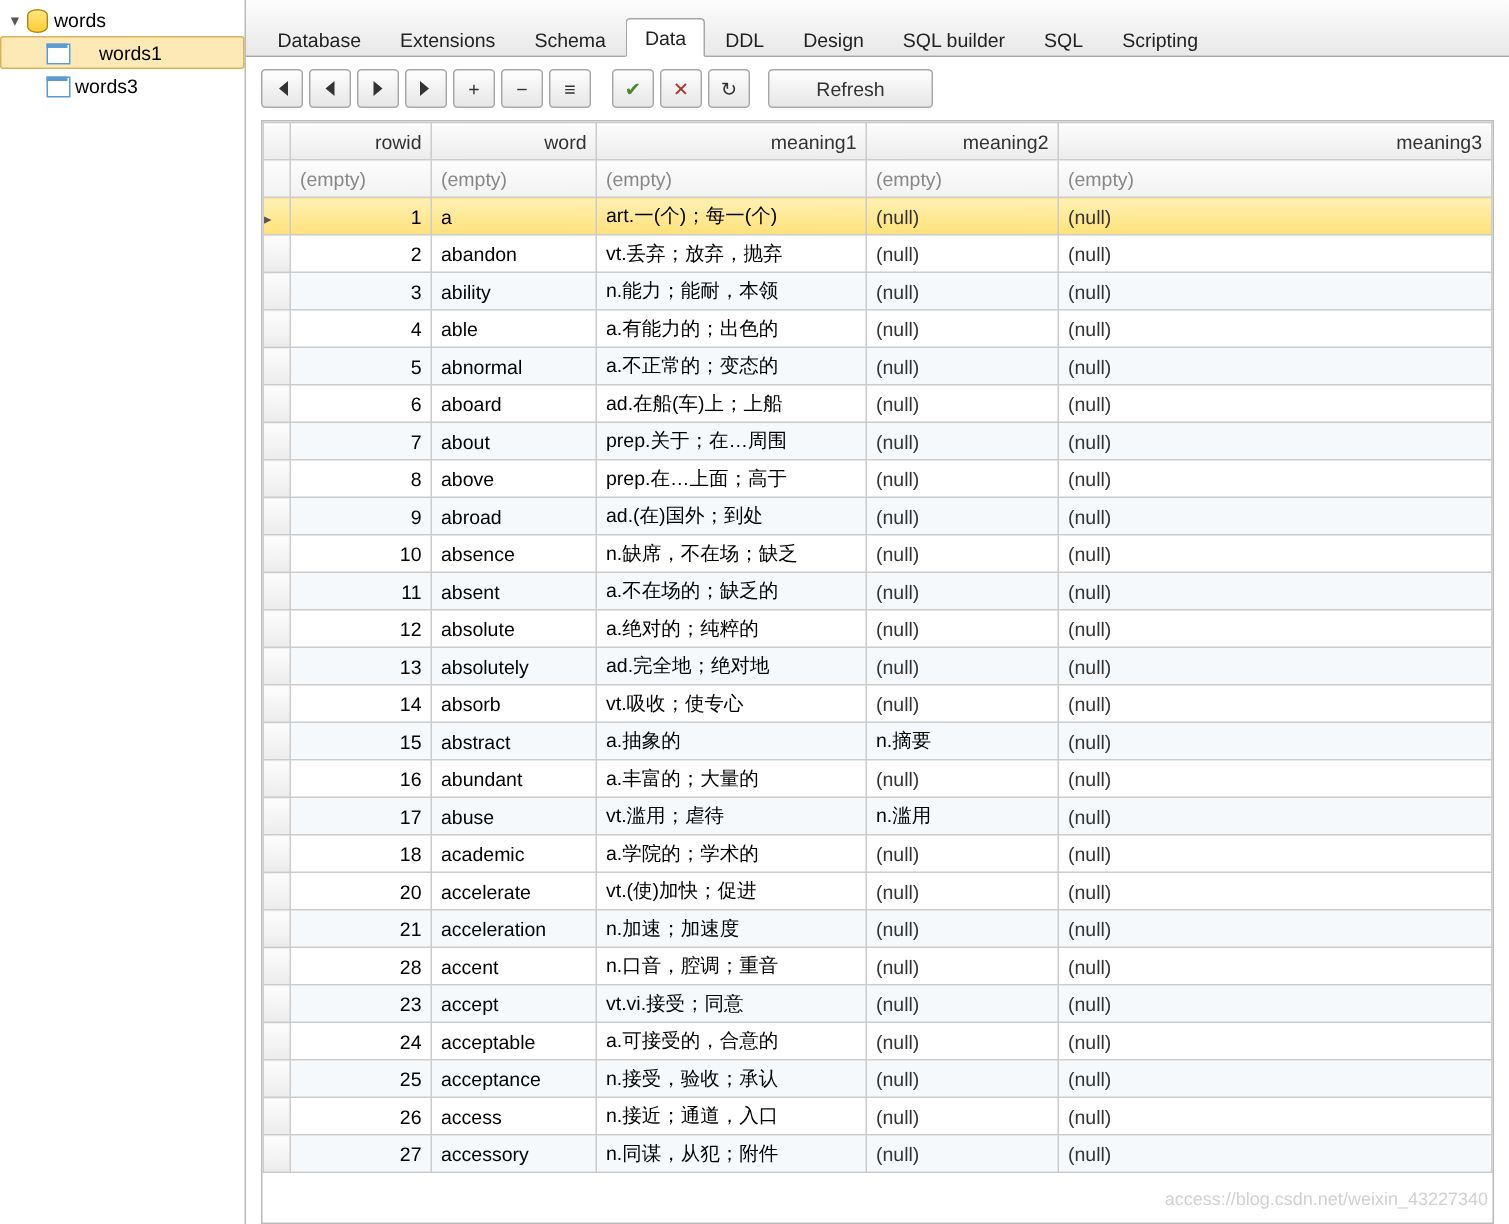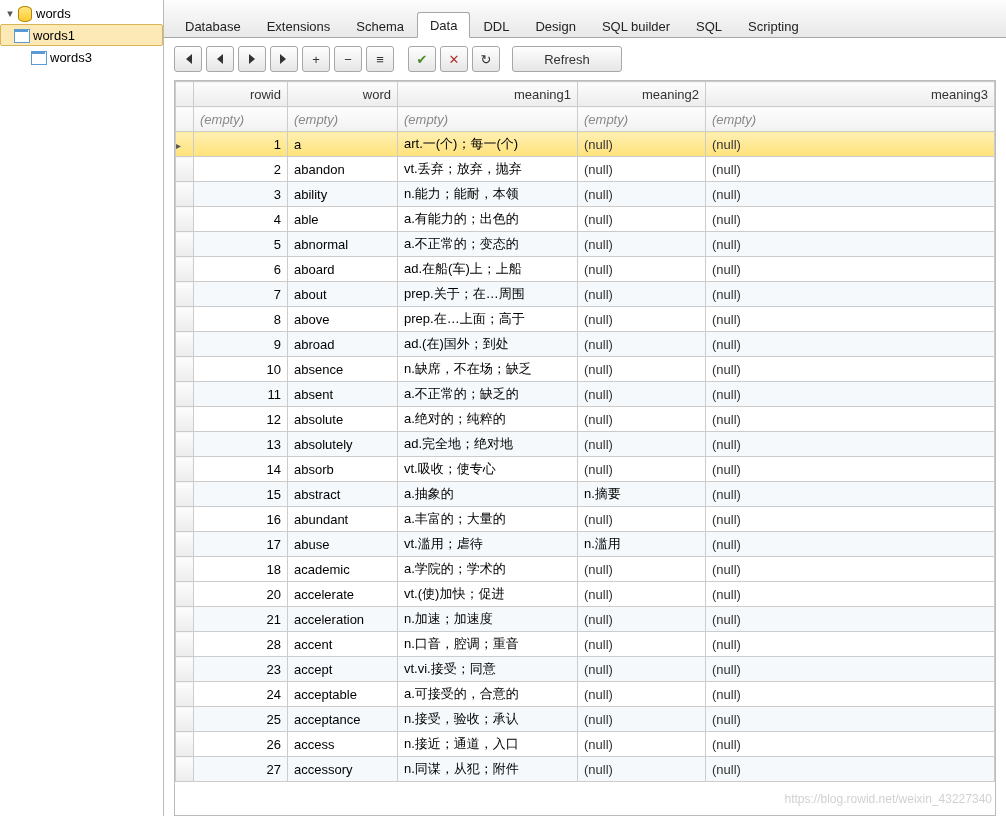--- a/index.html
+++ b/index.html
@@ -66,21 +66,22 @@
       content: "";
       position: absolute;
       left: 1px; top: 2px;
       width: 14px; height: 3px;
       background: #5a9bd4;
     }
     .tree-item.selected {
       background: #fce9b6;
       border: 1px solid #d9b55a;
       border-radius: 2px;
-      padding-left: 12px;
+      padding-left: 29px;
+      gap: 16px;
     }
     
     .main {
       flex: 1;
       display: flex;
       flex-direction: column;
       background: #fff;
     }
     
     .tabs {
@@ -165,21 +166,20 @@
     }
     .col-marker { width: 18px; padding: 0 !important; background: linear-gradient(#fdfdfd,#ececec); text-align:center;}
     .col-rowid { width: 94px; text-align: right !important; }
     .col-word  { width: 110px; }
     .col-m1    { width: 180px; }
     .col-m2    { width: 128px; }
     .col-m3    { }
     .filter-row td {
       background: linear-gradient(#fdfdfd, #f2f2f2);
       color: #888;
-      font-style: italic;
       margin-top: 28px;
     }
     tr.row-even { background: #f5f9fc; }
     tr.row-odd  { background: #fff; }
     tr.selected-row td {
       background: linear-gradient(#fff0b3, #ffe27a);
     }
     tr.selected-row .col-marker::before {
       content: "▸";
       font-size: 10px;
@@ -360,21 +360,21 @@
             <td class="col-rowid">10</td>
             <td class="col-word">absence</td>
             <td class="col-m1">n.缺席，不在场；缺乏</td>
             <td class="col-m2 null">(null)</td>
             <td class="col-m3 null">(null)</td>
           </tr>
           <tr class="row-even">
             <td class="col-marker"></td>
             <td class="col-rowid">11</td>
             <td class="col-word">absent</td>
-            <td class="col-m1">a.不正常的；缺乏的</td>
+            <td class="col-m1">a.不在场的；缺乏的</td>
             <td class="col-m2 null">(null)</td>
             <td class="col-m3 null">(null)</td>
           </tr>
           <tr class="row-odd">
             <td class="col-marker"></td>
             <td class="col-rowid">12</td>
             <td class="col-word">absolute</td>
             <td class="col-m1">a.绝对的；纯粹的</td>
             <td class="col-m2 null">(null)</td>
             <td class="col-m3 null">(null)</td>
@@ -489,13 +489,13 @@
             <td class="col-word">accessory</td>
             <td class="col-m1">n.同谋，从犯；附件</td>
             <td class="col-m2 null">(null)</td>
             <td class="col-m3 null">(null)</td>
           </tr>
         </tbody>
     </table>
   </div>
 </div>
 
-<div class="watermark">https://blog.rowid.net/weixin_43227340</div>
+<div class="watermark">access://blog.csdn.net/weixin_43227340</div>
 
 </body></html>

